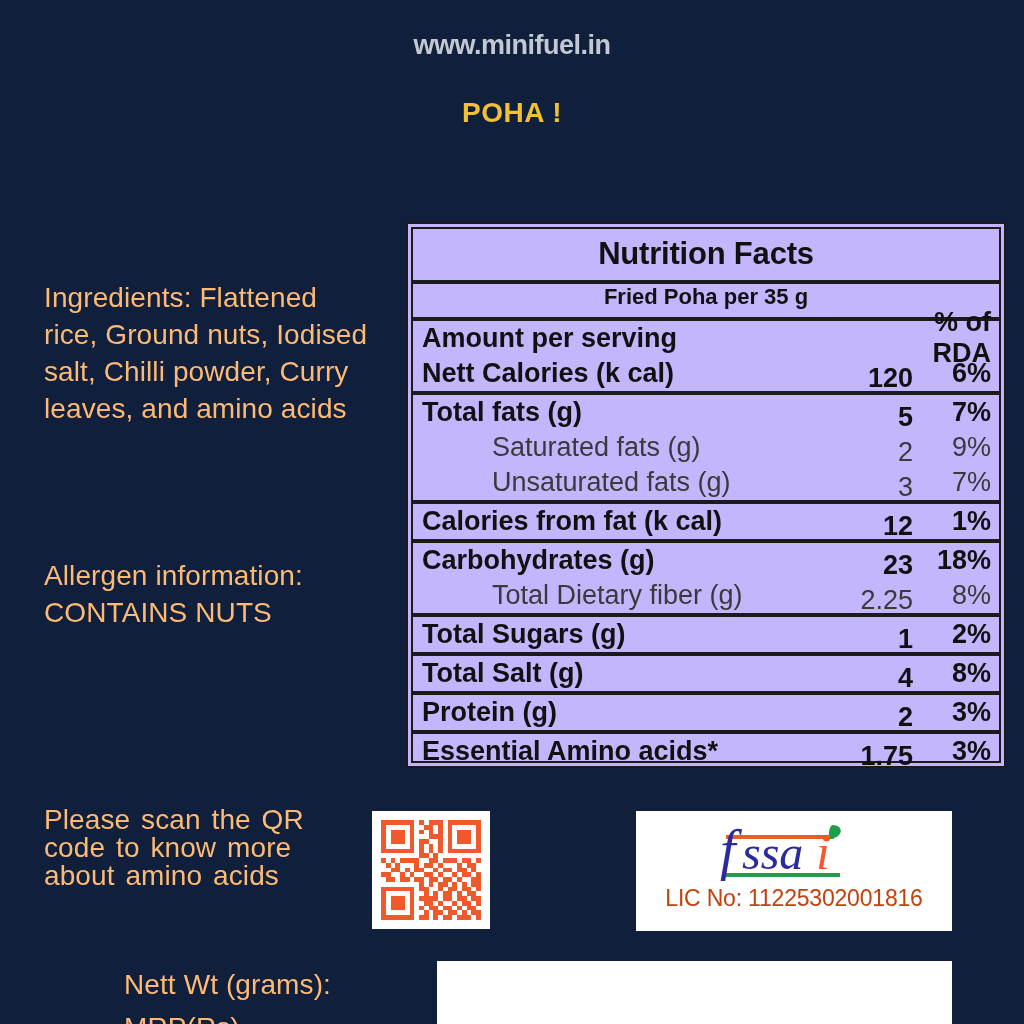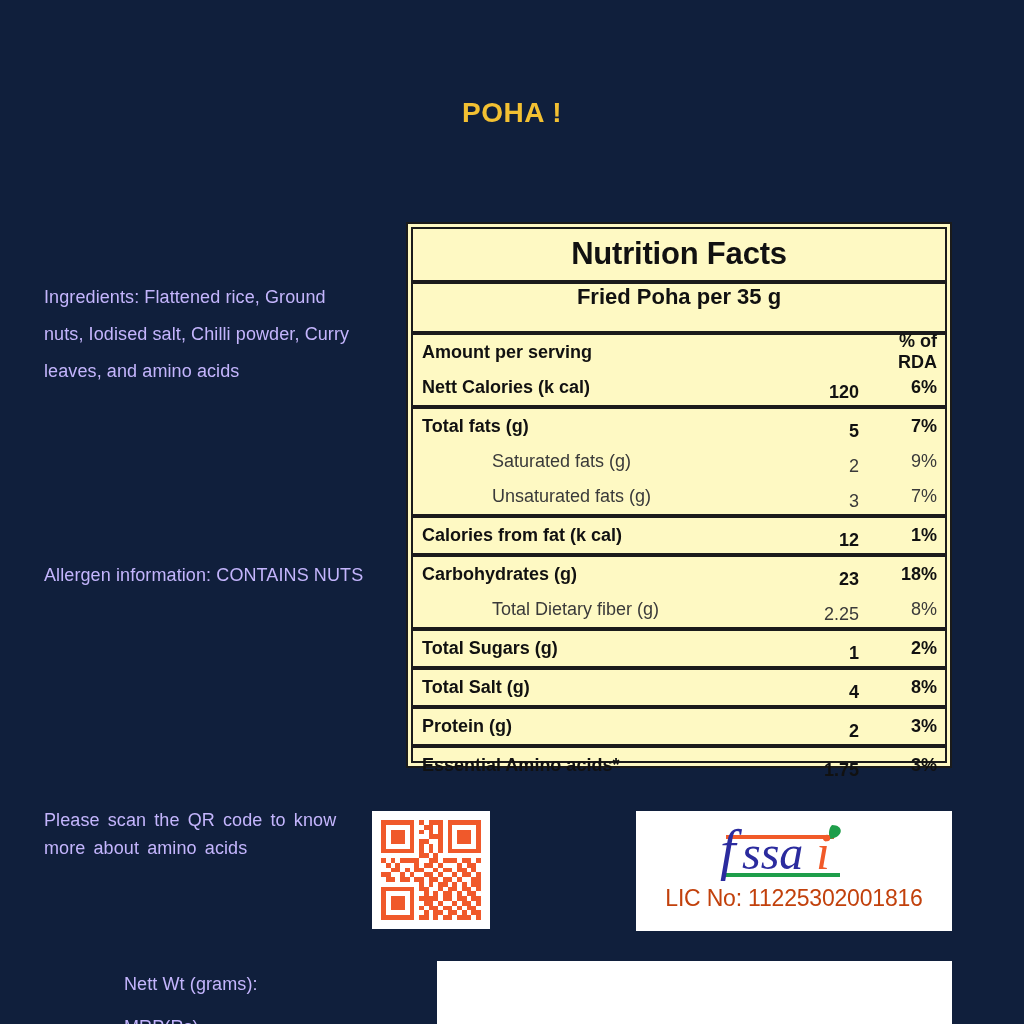--- a/index.html
+++ b/index.html
@@ -21,58 +21,58 @@
   .product-title {
     position:absolute; top:97px; left:0; width:1024px;
     text-align:center;
     font-size:28px; font-weight:bold; letter-spacing:0.5px;
     color:#F3C032;
   }
 
   
   .left-text {
     position:absolute; left:44px;
-    color:#c4b5fd;
-    font-size:18px; line-height:37px;
+    color:#fdba74;
+    font-size:28px; line-height:37px;
     font-weight:400; letter-spacing:0.1px;
   }
   #ingredients { top:279px; width:325px; }
   #allergen    { top:557px; width:330px; }
   #qr-note     { top:806px; width:300px; line-height:28px; word-spacing:3px; }
   #weight-block{ top:963px; left:124px; width:300px; line-height:43px; }
 
   
   .nf-outer {
     position:absolute; left:406px; top:222px;
-    width:546px; height:546px;
-    background:#fef9c3;
+    width:600px; height:546px;
+    background:#c4b5fd;
     border:2px solid #1b1b1b;
     padding:3px;
   }
   .nf-inner { width:100%; height:100%; border:2px solid #1b1b1b; display:flex; flex-direction:column; }
 
   .nf-title {
     text-align:center;
     font-size:31px; font-weight:bold; color:#111;
     padding:7px 0 8px;
     letter-spacing:-0.2px;
   }
   .rule-thick { border-top:4px solid #1b1b1b; }
 
   .nf-serving {
     height:70px;
     display:flex; align-items:flex-end; justify-content:center;
-    padding-bottom:21px;
+    padding-bottom:7px;
     font-size:22px; font-weight:bold; color:#111;
   }
 
   .nf-row {
     display:flex; align-items:center;
     padding:2px 8px 3px 9px;
-    font-size:18px; color:#111;
+    font-size:27px; color:#111;
     height:35px;
   }
   .nf-row .lbl  { flex:1; text-align:left; white-space:nowrap; }
   .nf-row .val  { width:105px; text-align:right; padding-right:6px;margin-top:11px; }
   .nf-row .pct  { width:72px;  text-align:right; }
 
   .bold   { font-weight:bold; }
   .indent { padding-left:70px; font-weight:400; color:#3a3a3a; }
   .sub .val, .sub .pct { font-weight:400; color:#3a3a3a; }
 
@@ -114,20 +114,21 @@
     position:absolute; left:437px; top:961px;
     width:515px; height:63px;
     background:#FFFFFF;
   }
 </style>
 </head>
 <body>
 
 <div id="root">
 
+  <div class="site-url">www.minifuel.in</div>
   <div class="product-title">POHA !</div>
 
   <div class="left-text" id="ingredients">Ingredients: Flattened rice, Ground nuts, Iodised salt, Chilli powder, Curry leaves, and amino acids</div>
   <div class="left-text" id="allergen">Allergen information: CONTAINS NUTS</div>
   <div class="left-text" id="qr-note">Please scan the QR code to know more about amino acids</div>
 
   <div class="left-text" id="weight-block">
     <div>Nett Wt (grams):</div>
     <div>MRP(Rs)</div>
   </div>

